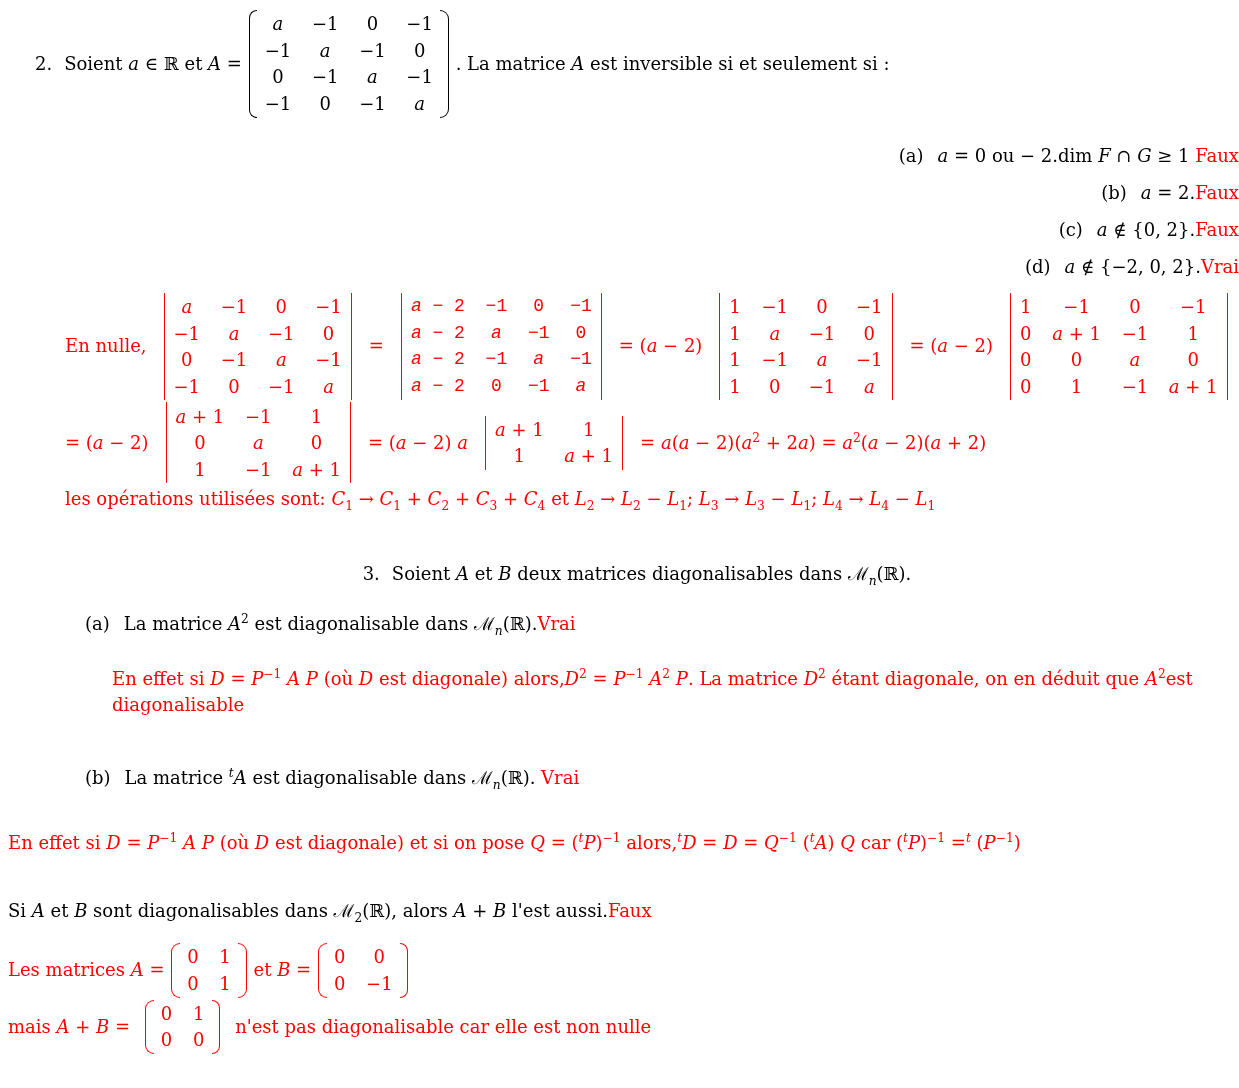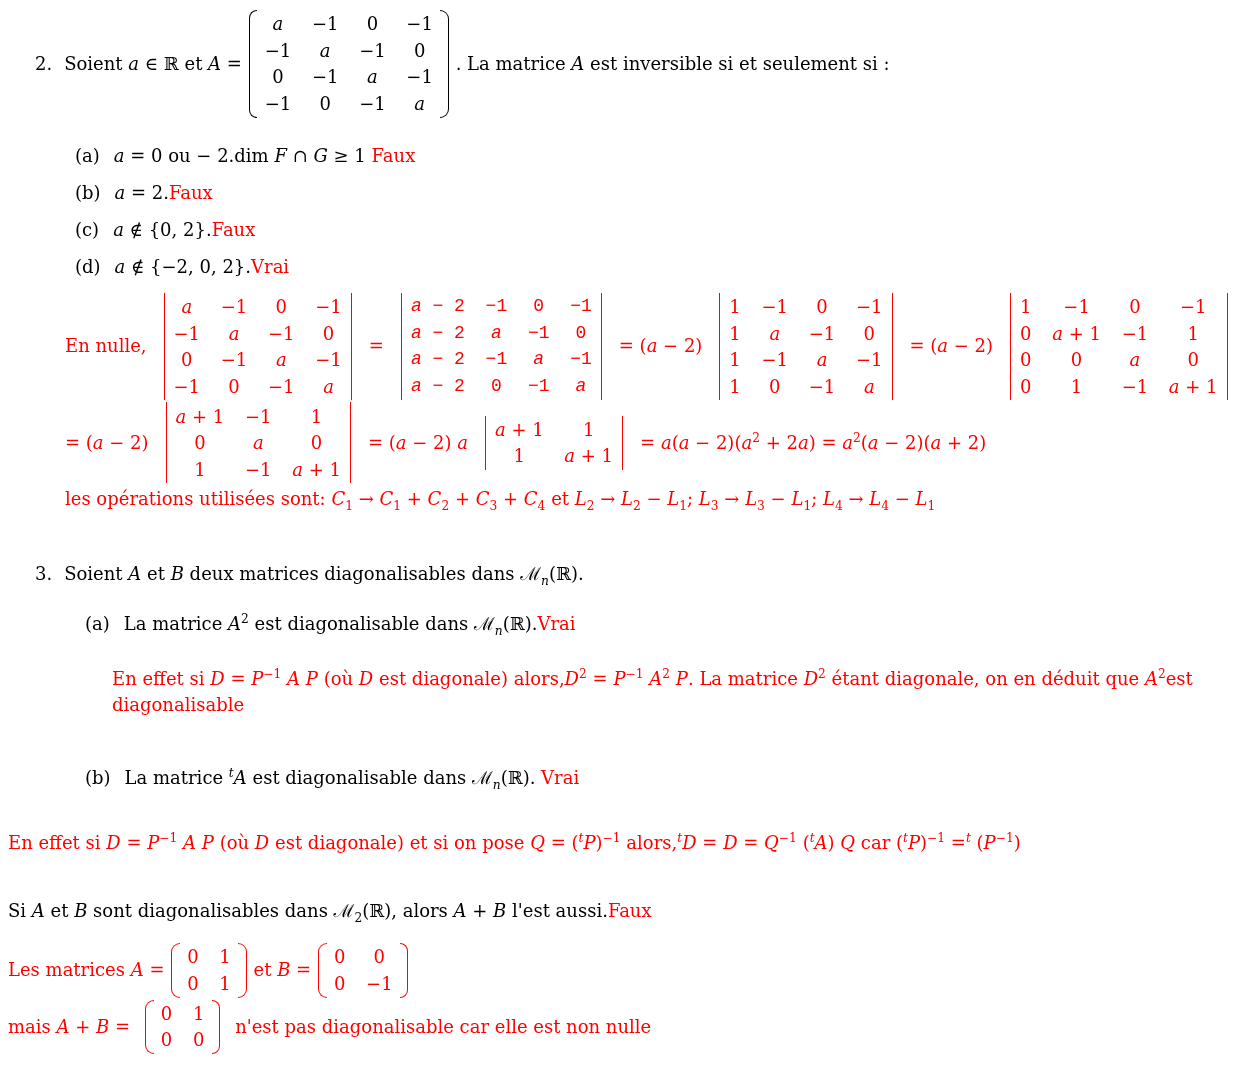--- a/index.html
+++ b/index.html
@@ -42,31 +42,31 @@
   .det .mat-grid {
     border-left: 1.4px solid currentColor;
     border-right: 1.4px solid currentColor;
     padding: 0.12em 0.5em;
   }
 
   
   .row { display: flex; align-items: center; }
   .q-num { margin-right: 12px; }
   .q2-intro { margin-left: 35px; white-space: nowrap; }
-  .choices { margin: 26px 0 0 75px; }
+  .choices { margin: 26px 0 0 75px; text-align: right; }
   .choice { margin-bottom: 13px; }
   .choice-label { margin-right: 14px; }
 
   .proof { margin: 10px 0 0 65px; }
   .proof-line { gap: 10px; }
   .proof-line-2 { margin-top: 2px; }
   .ops { margin-top: 4px; }
 
   .q3 { margin-top: 50px; }
-  .q3-intro { margin-left: 35px; }
+  .q3-intro { margin-left: 35px; text-align: center; }
   .part { margin: 26px 0 0 85px; }
   .part-b { margin-top: 48px; }
   .expl-a { margin: 30px 0 0 112px; width: 1128px; line-height: 1.45; }
   .expl-b { margin: 40px 0 0 8px; white-space: nowrap; }
   .si-line { margin: 44px 0 0 8px; }
   .counter { margin: 20px 0 0 8px; white-space: nowrap; }
   .counter-2 { margin-top: 2px; gap: 8px; }
 </style>
 </head>
 <body>

